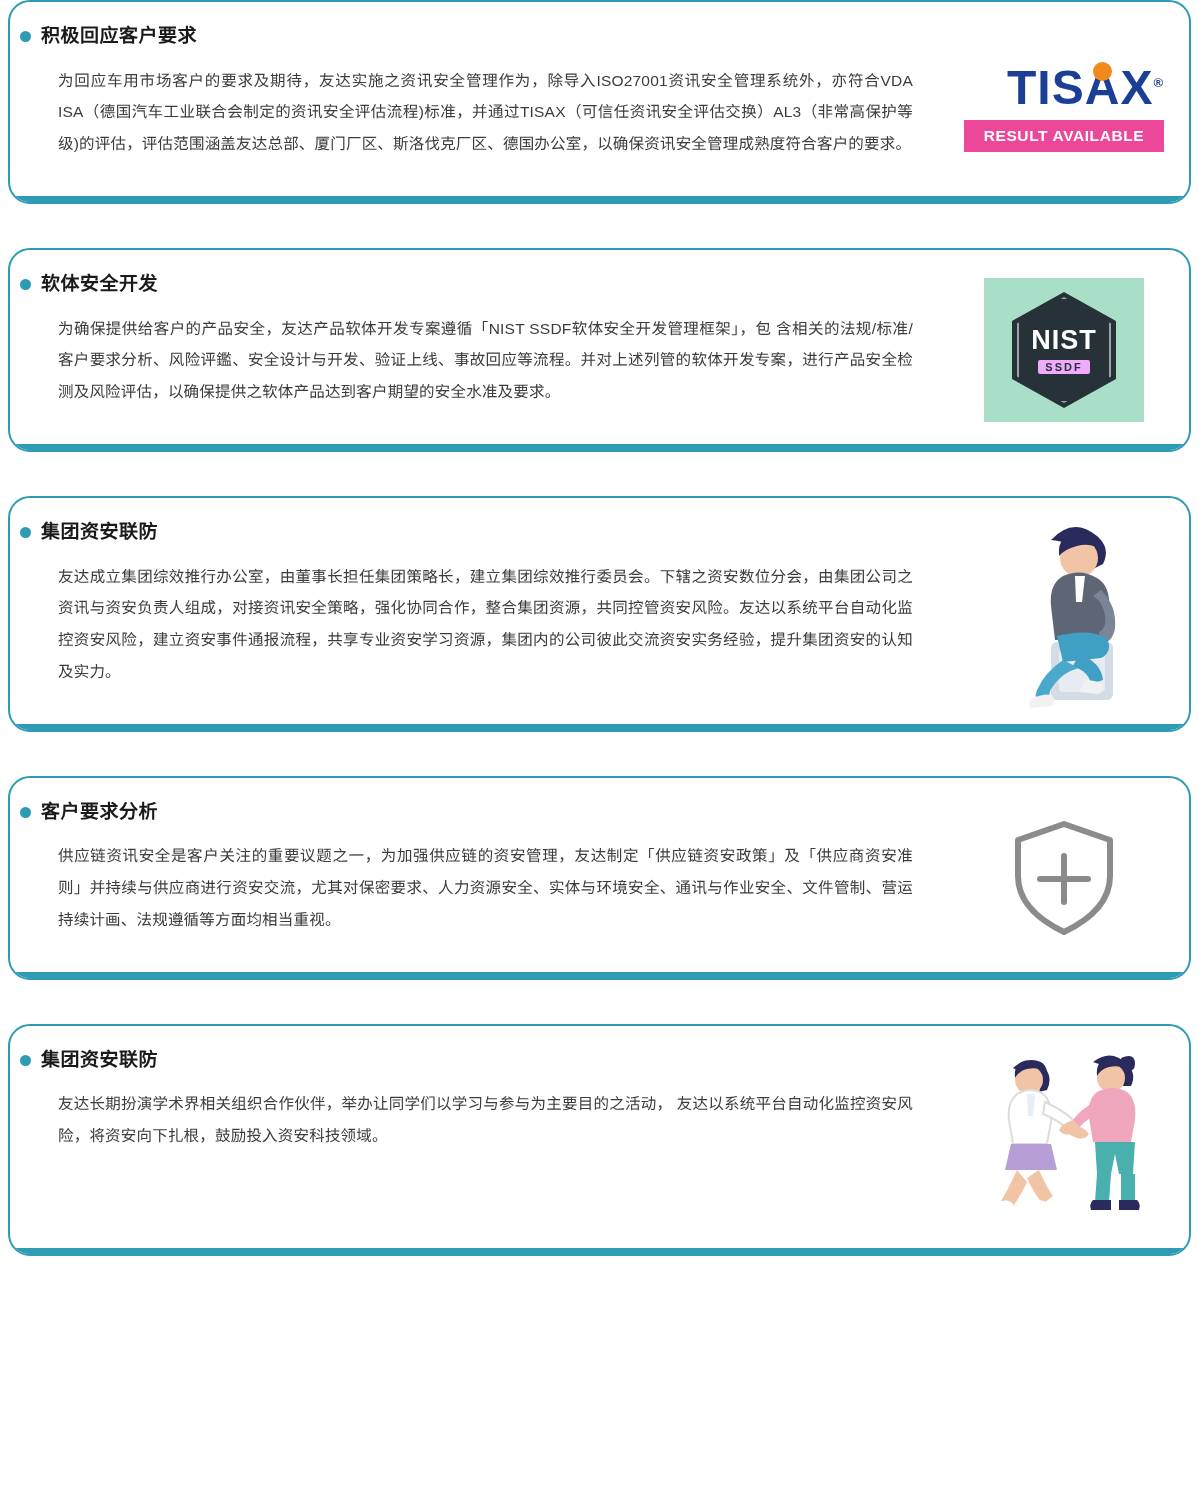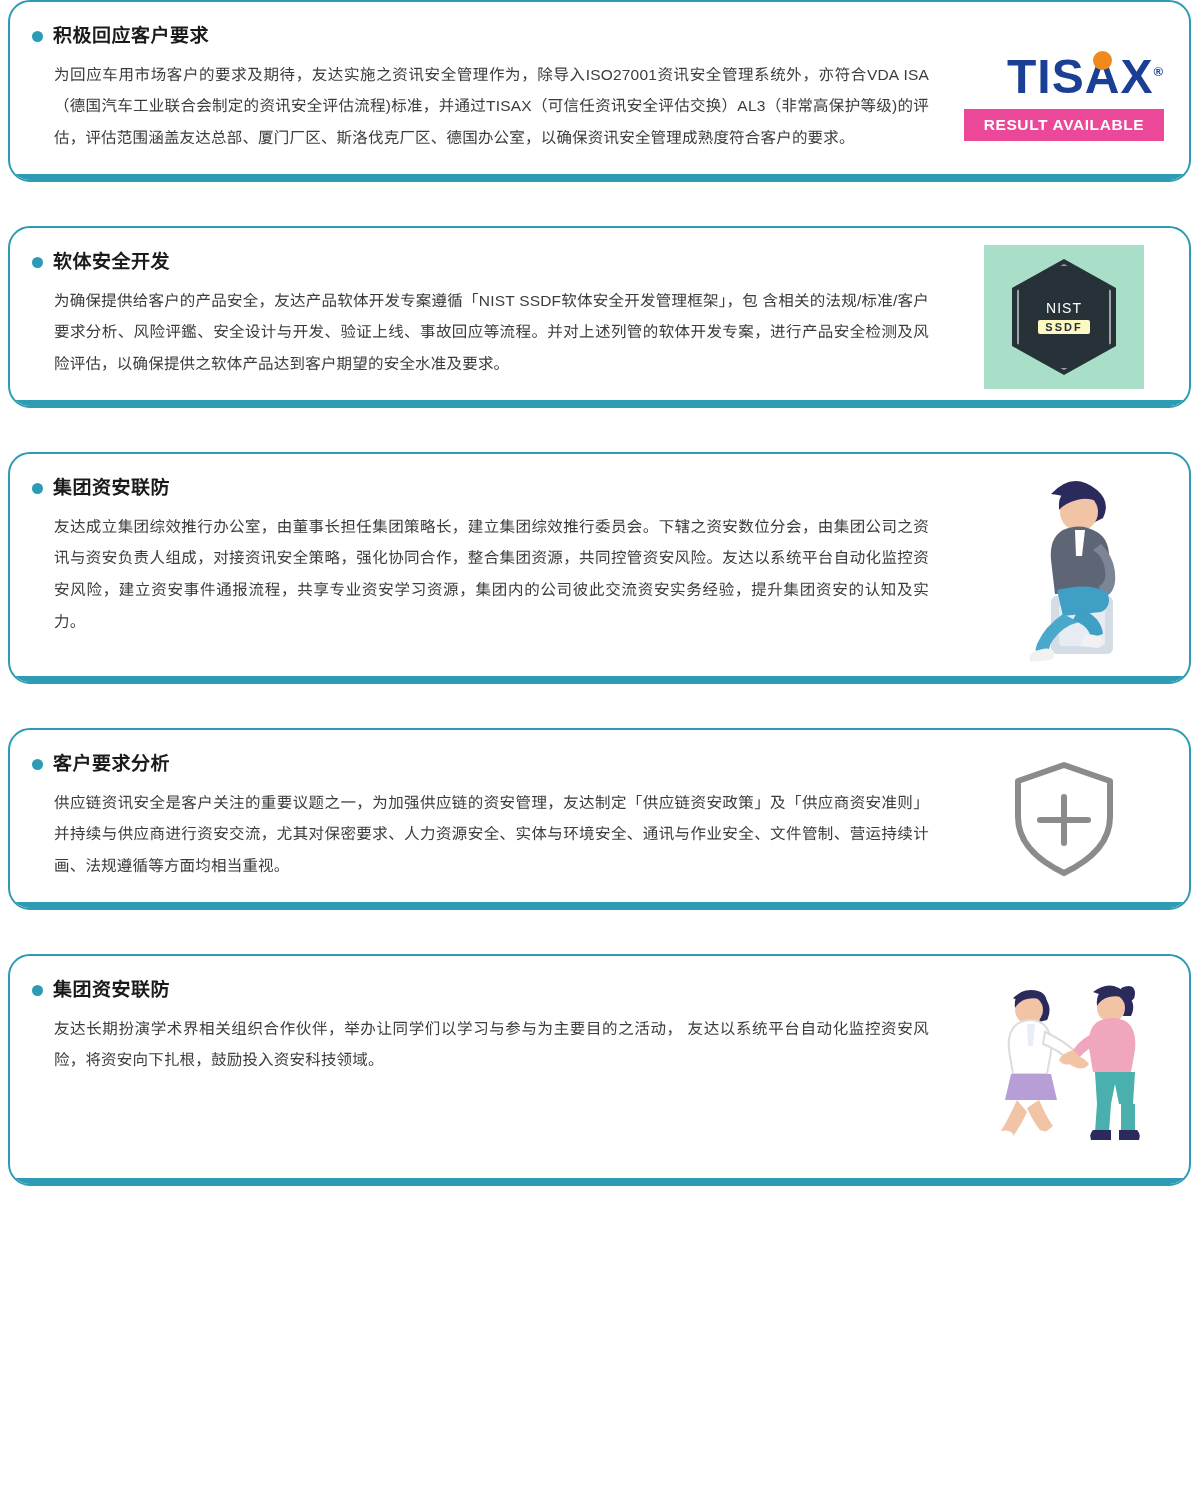--- a/index.html
+++ b/index.html
@@ -37,21 +37,21 @@
     position: absolute;
     left: 0; right: 0; bottom: 0;
     height: 6px;
     background: #2c9bb3;
     border-bottom-left-radius: 20px;
     border-bottom-right-radius: 20px;
   }
 
   .card-body {
     flex: 1 1 auto;
-    padding: 22px 10px 26px 22px;
+    padding: 22px 10px 26px 10px;
     min-width: 0;
   }
   .card-visual {
     flex: 0 0 auto;
     width: 250px;
     display: flex;
     align-items: center;
     justify-content: center;
     align-self: stretch;
     padding: 14px 10px;
@@ -76,21 +76,21 @@
     font-size: 19px;
     font-weight: bold;
     color: #1a1a1a;
     letter-spacing: 0.5px;
     line-height: 1.3;
   }
   .paragraph {
     font-size: 15.5px;
     line-height: 2.05;
     color: #3c3c3c;
-    margin: 0;
+    margin: 16px;
     padding-left: 22px;
     text-align: justify;
     letter-spacing: 0.2px;
   }
 
   
   .tisax {
     width: 200px;
     font-family: "Liberation Sans", sans-serif;
     user-select: none;
@@ -161,29 +161,29 @@
   .nist-hex::before {
     content: "";
     position: absolute;
     inset: 5px;
     clip-path: polygon(50% 0%, 100% 25%, 100% 75%, 50% 100%, 0% 75%, 0% 25%);
     border: 0;
     background: transparent;
     box-shadow: inset 0 0 0 2px rgba(255,255,255,0.55);
   }
   .nist-name {
-    font-size: 14px;
-    font-weight: normal;
+    font-size: 27px;
+    font-weight: bold;
     letter-spacing: 1px;
   }
   .nist-sub {
     font-size: 11px;
     font-weight: bold;
     letter-spacing: 2px;
-    background: #fef9c3;
+    background: #f0abfc;
     color: #263238;
     padding: 1px 7px;
     border-radius: 2px;
   }
 
   
   .shield-ico { display:block; }
 
   
   .illus { display:block; }

